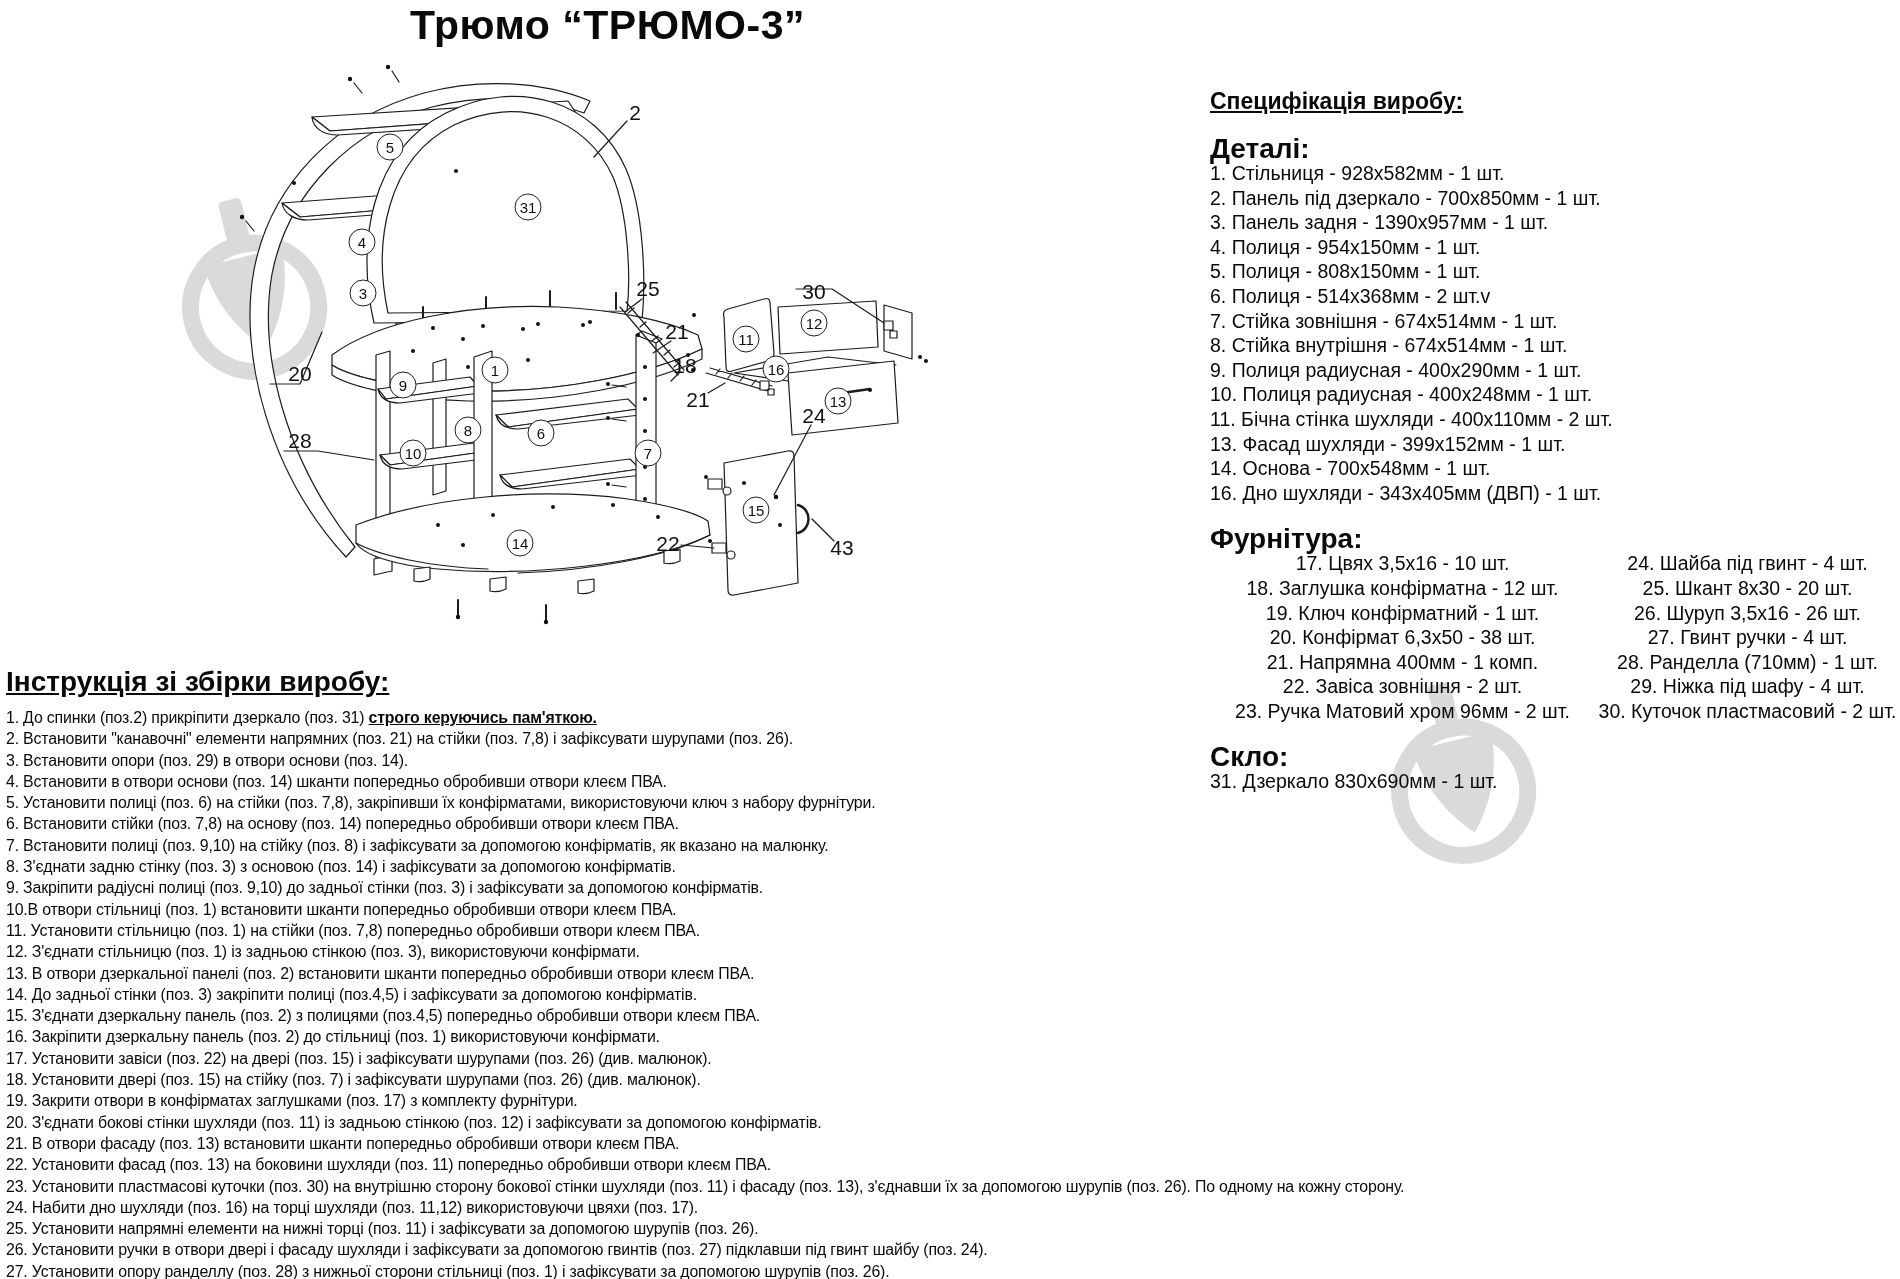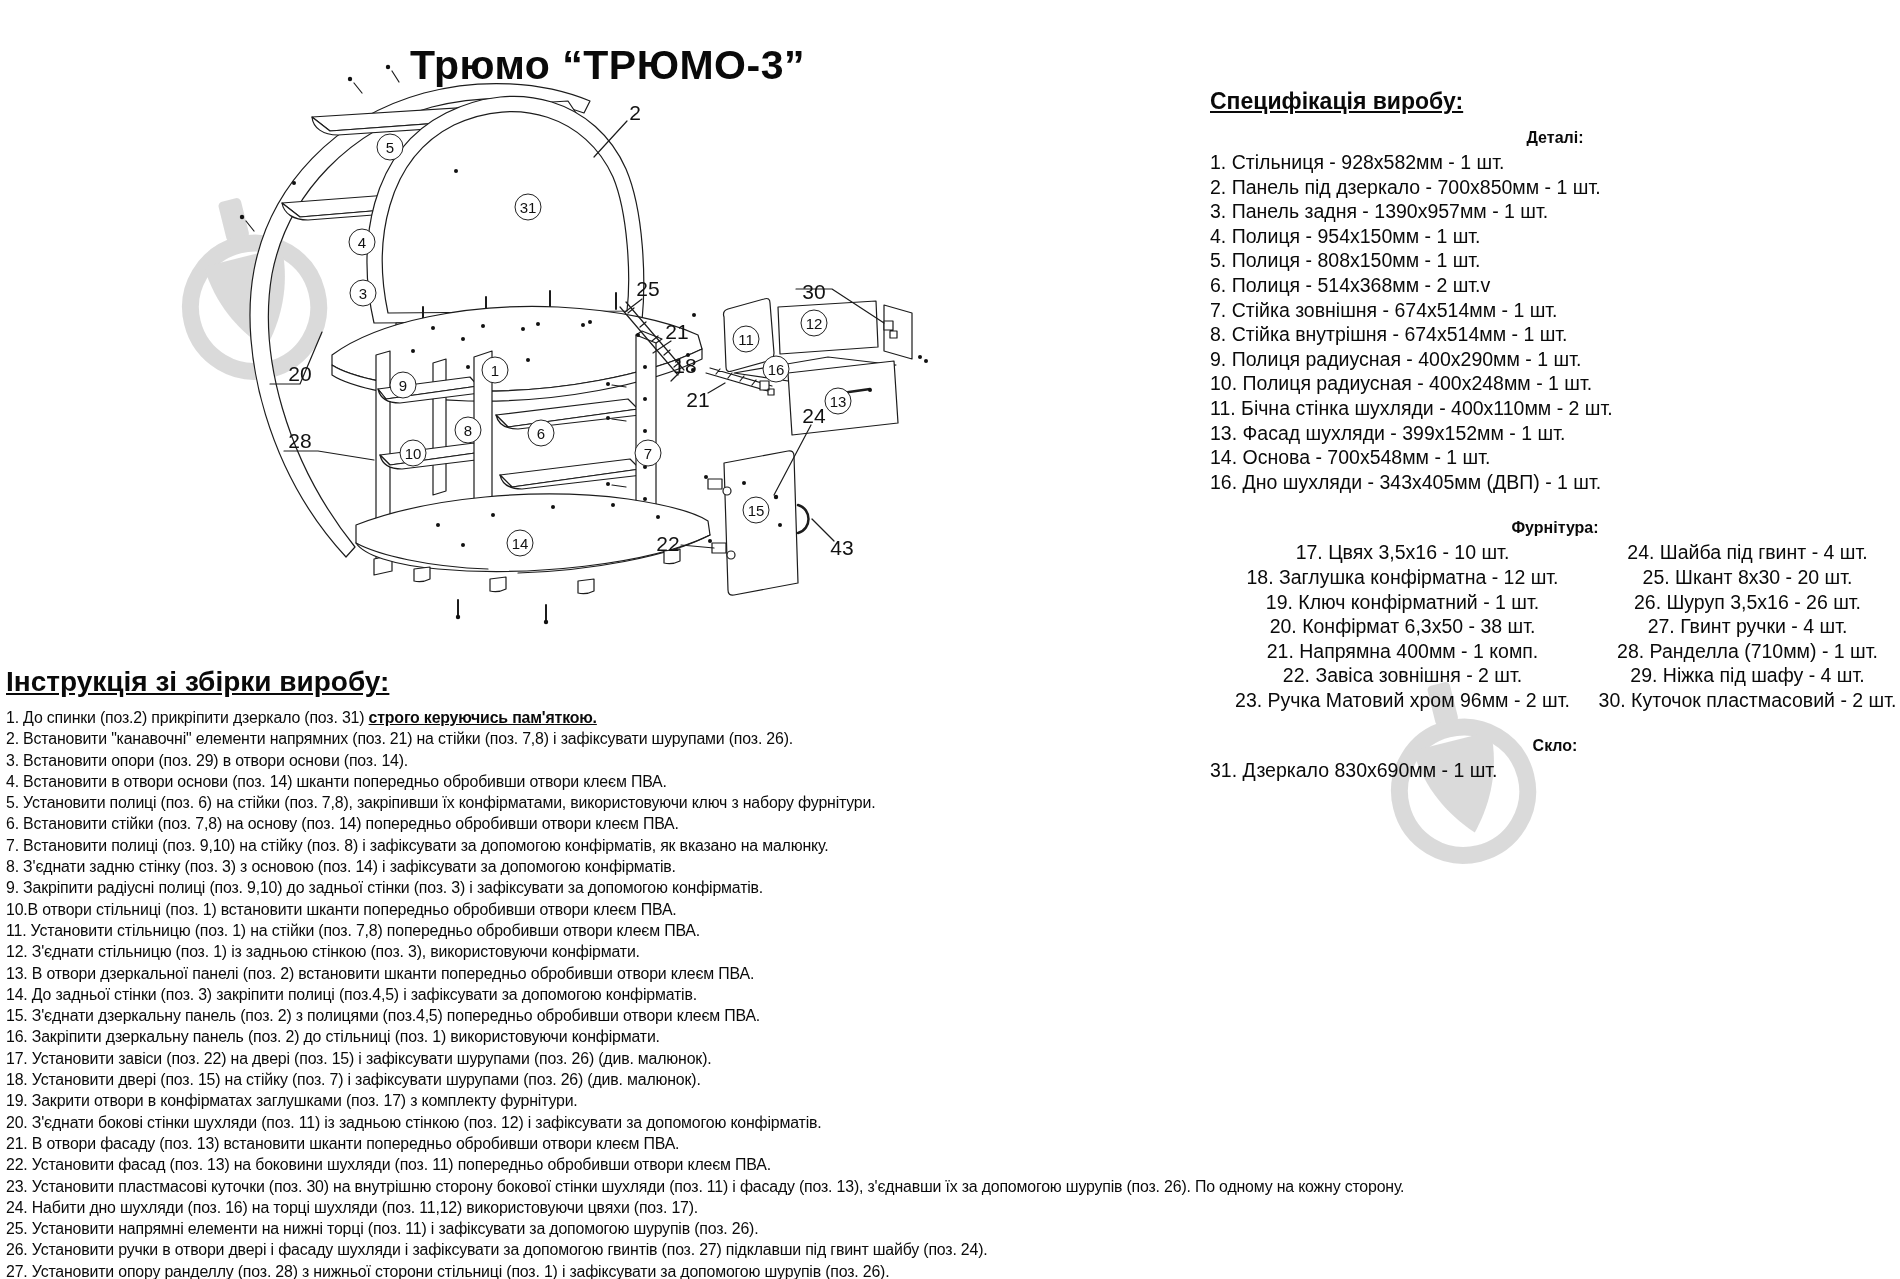--- a/index.html
+++ b/index.html
@@ -1,23 +1,23 @@
 <!DOCTYPE html>
 <html><head>
 <meta charset="utf-8">
 <style>
   html,body{margin:0;padding:0}
   body{width:1900px;height:1279px;background:#fff;position:relative;overflow:hidden;
        font-family:"Liberation Sans",sans-serif;color:#0a0a0a;}
   .title{position:absolute;left:0;top:2px;width:1215px;text-align:center;
-         font-size:41px;font-weight:bold;letter-spacing:.5px;margin-top:40px;}
+         font-size:41px;font-weight:bold;letter-spacing:.5px;}
   
   .spec{position:absolute;left:1210px;top:88px;width:690px;}
-  .spec-heading{font-size:23px;font-weight:bold;text-decoration:underline;margin-bottom:10px;}
-  .sub-heading{font-size:16px;font-weight:bold;line-height:25px;text-align:center;}
+  .spec-heading{font-size:23px;font-weight:bold;text-decoration:underline;margin-bottom:21px;}
+  .sub-heading{font-size:28px;font-weight:bold;line-height:25px;}
   .spec-item{font-size:19.5px;line-height:24.6px;white-space:nowrap;}
   .hw-cols{display:flex;text-align:center;}
   .hw-col1{width:385px;flex:0 0 385px;}
   .hw-col2{flex:1;}
   .mt{margin-top:21px;}
   
   .instructions{position:absolute;left:6px;top:666px;width:2040px;}
   .instr-heading{font-size:28px;font-weight:bold;text-decoration:underline;margin-bottom:9px;}
   .steps{transform:scaleX(.92);transform-origin:0 0;}
   .step{font-size:17.3px;line-height:21.3px;letter-spacing:-.2px;white-space:nowrap;}

